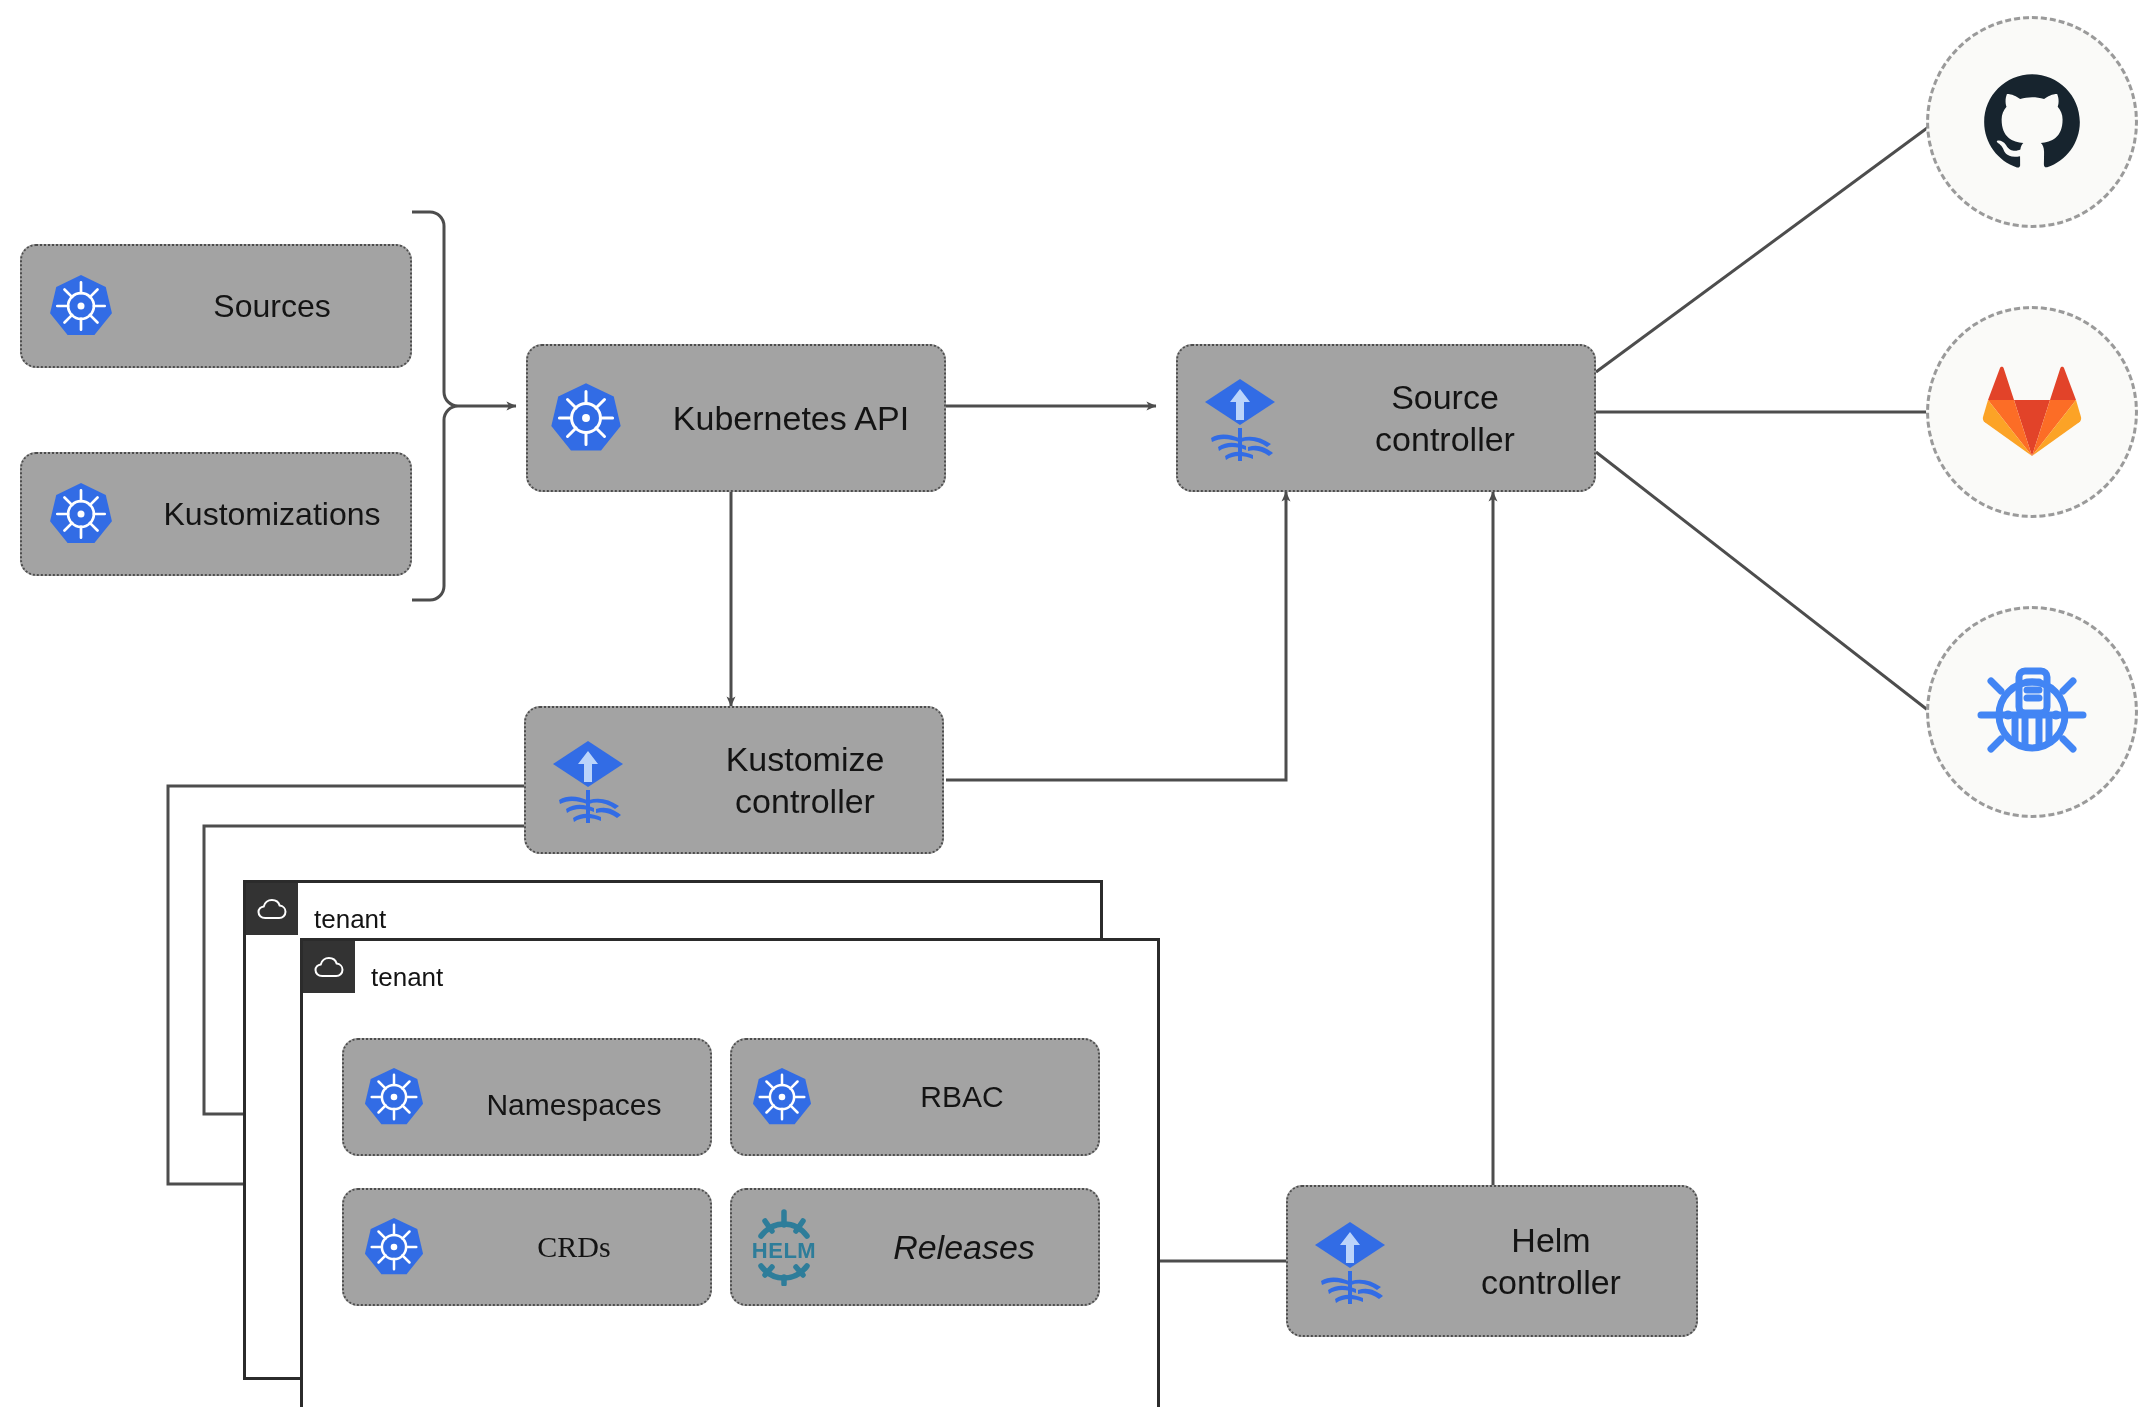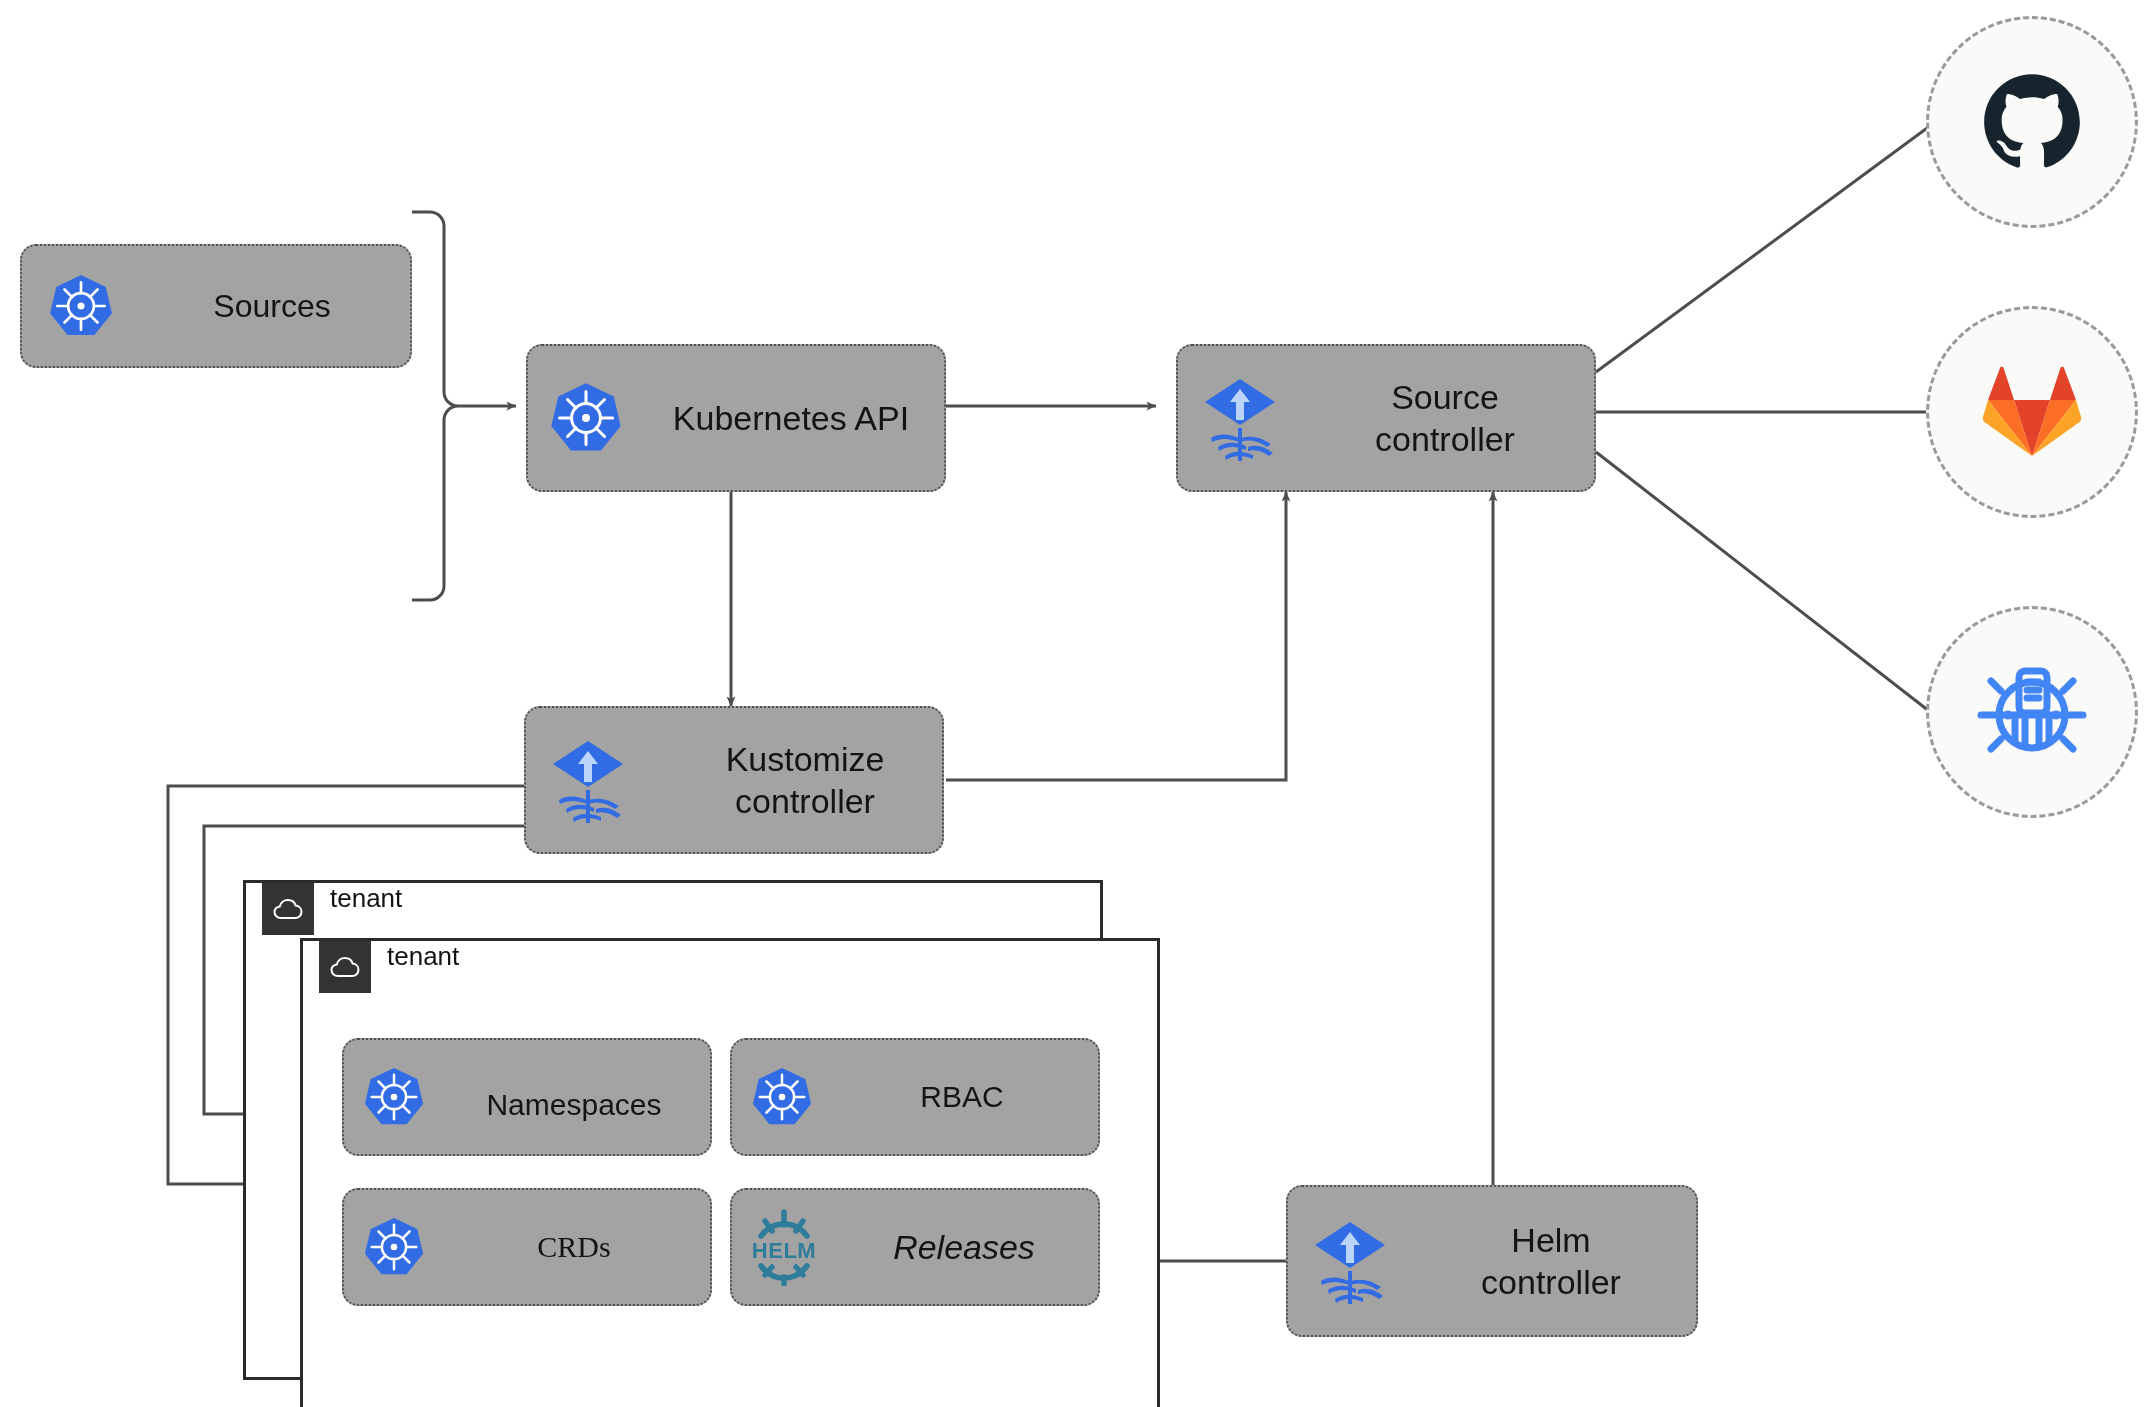--- a/index.html
+++ b/index.html
@@ -38,23 +38,23 @@
   }
 
   
   .tenant{
     position:absolute;
     background:#ffffff;
     border:3px solid #2b2b2b;
     box-sizing:border-box;
   }
   .tenant .tbar{
-    position:absolute;top:0;left:16px;
+    position:absolute;top:0;left:0;
     height:52px;
-    display:flex;align-items:flex-start;
+    display:flex;align-items:flex-end;
   }
   .tenant .tbadge{
     width:52px;height:52px;
     background:#333333;
     display:flex;align-items:center;justify-content:center;
   }
   .tenant .tname{
     margin-left:16px;
     font-size:26px;
     color:#141414;
@@ -130,20 +130,34 @@
           <circle cx="32" cy="32" r="12.5"></circle>
           <path d="M32,9 L32,19.5 M32,44.5 L32,55 M9,32 L19.5,32 M44.5,32 L55,32
                    M16,16 L23.4,23.4 M40.6,40.6 L48,48 M48,16 L40.6,23.4 M23.4,40.6 L16,48"></path>
         </g>
         <circle cx="32" cy="32" r="3.4" fill="#ffffff"></circle>
       </svg>
     </div>
     <div class="lbl" style="font-size:32px;">Sources</div>
   </div>
 
+  <div class="node" style="left:20px;top:452px;width:392px;height:124px;">
+    <div class="ico" style="width:118px;">
+      <svg width="66" height="66" viewBox="0 0 64 64" aria-hidden="true">
+        <polygon points="32,2 56,13.5 62,39 45,60 19,60 2,39 8,13.5" fill="#326CE5"></polygon>
+        <g fill="none" stroke="#ffffff" stroke-width="2.6" stroke-linecap="round">
+          <circle cx="32" cy="32" r="12.5"></circle>
+          <path d="M32,9 L32,19.5 M32,44.5 L32,55 M9,32 L19.5,32 M44.5,32 L55,32
+                   M16,16 L23.4,23.4 M40.6,40.6 L48,48 M48,16 L40.6,23.4 M23.4,40.6 L16,48"></path>
+        </g>
+        <circle cx="32" cy="32" r="3.4" fill="#ffffff"></circle>
+      </svg>
+    </div>
+    <div class="lbl" style="font-size:32px;">Kustomizations</div>
+  </div>
 
   <div class="node" style="left:526px;top:344px;width:420px;height:148px;">
     <div class="ico" style="width:116px;">
       <svg width="74" height="74" viewBox="0 0 64 64" aria-hidden="true">
         <polygon points="32,2 56,13.5 62,39 45,60 19,60 2,39 8,13.5" fill="#326CE5"></polygon>
         <g fill="none" stroke="#ffffff" stroke-width="2.6" stroke-linecap="round">
           <circle cx="32" cy="32" r="12.5"></circle>
           <path d="M32,9 L32,19.5 M32,44.5 L32,55 M9,32 L19.5,32 M44.5,32 L55,32
                    M16,16 L23.4,23.4 M40.6,40.6 L48,48 M48,16 L40.6,23.4 M23.4,40.6 L16,48"></path>
         </g>

